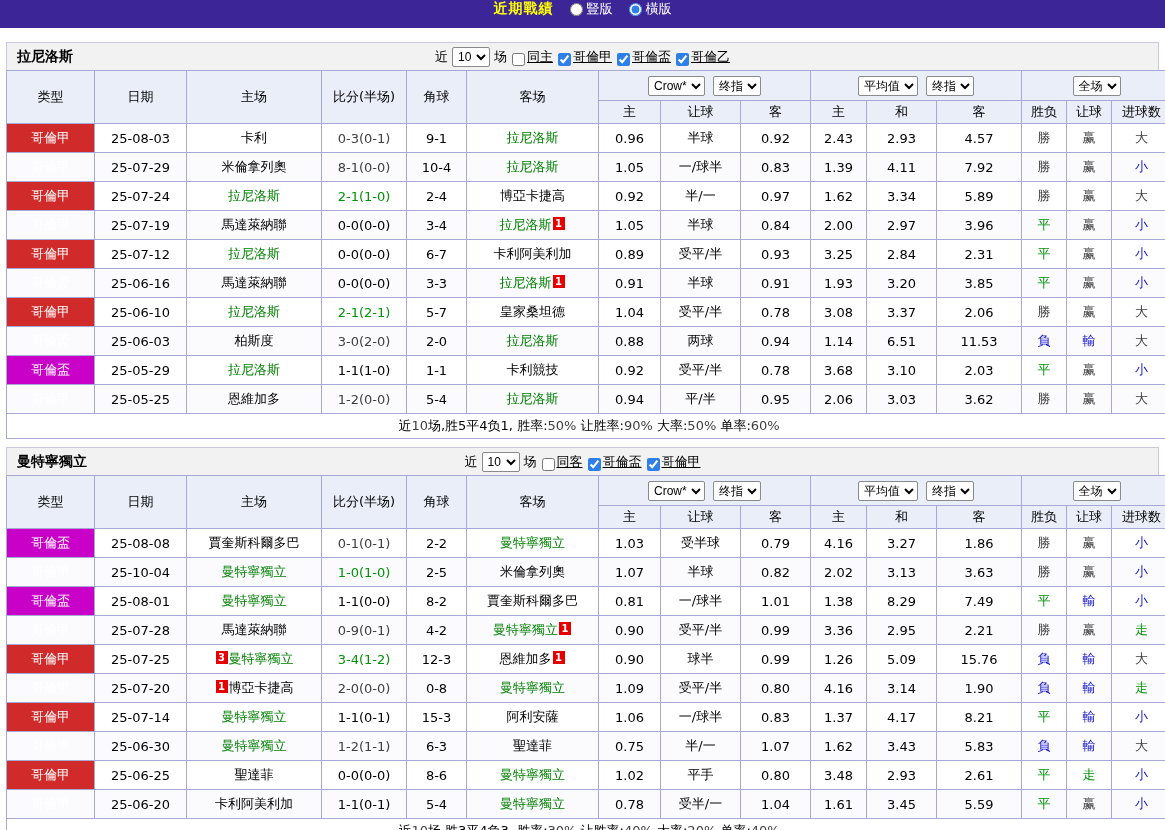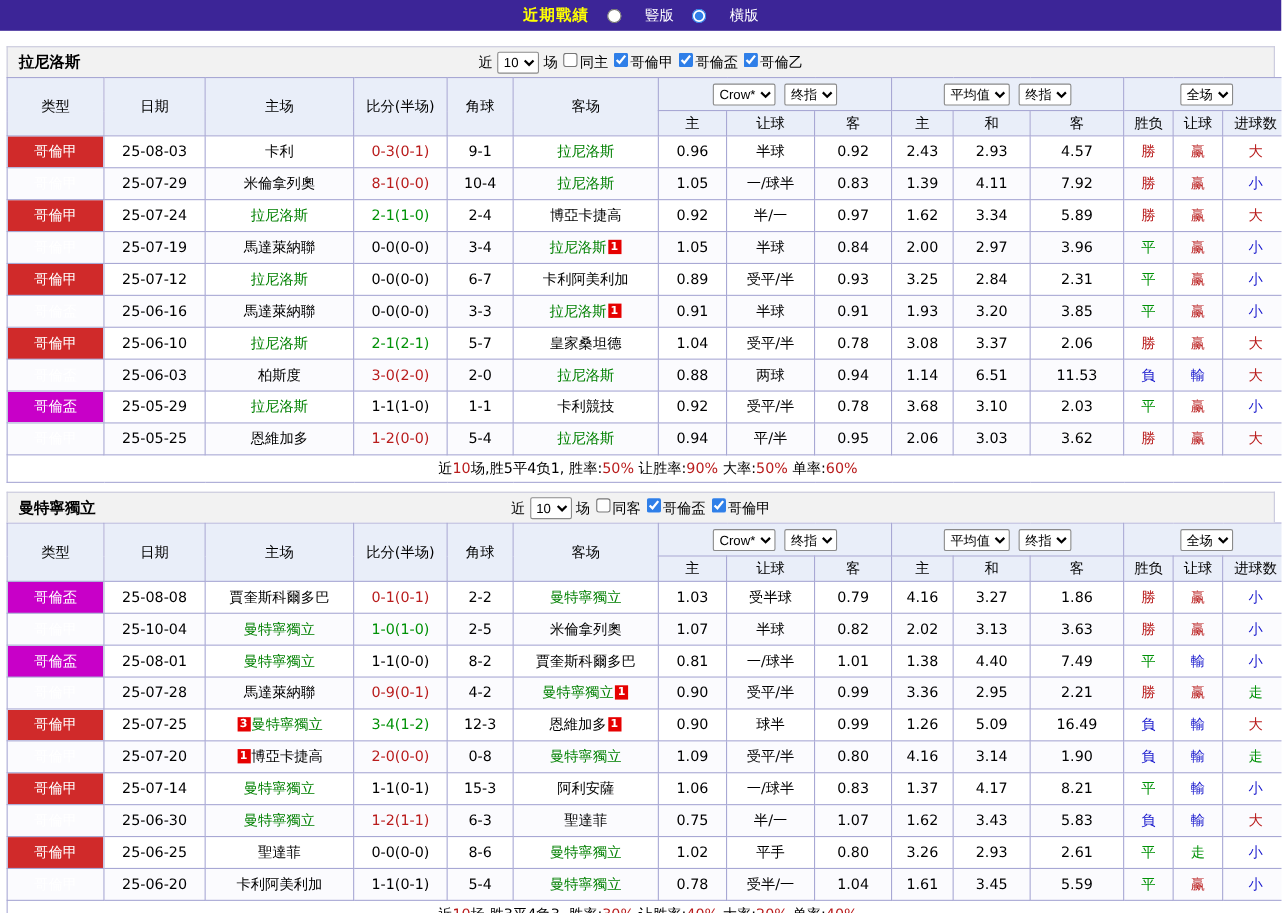--- a/index.html
+++ b/index.html
@@ -5,38 +5,38 @@
   * { box-sizing: border-box; }
   html,body { margin:0; padding:0; }
   body {
     width:1165px; background:#fff; color:#000;
     font-family:"DejaVu Sans","Liberation Sans",sans-serif;
     font-size:13px;
   }
   
   .topbar {
     height:28px; background:#3c2597;
-    display:flex; align-items:center; justify-content:center; gap:16px;
+    display:flex; align-items:flex-start; justify-content:center; gap:16px;
   }
   .topbar .title { color:#ffff00; font-weight:bold; font-size:14px; letter-spacing:1px; }
-  .topbar label { color:#fff; display:flex; align-items:center; gap:22px; font-size:13px; cursor:pointer; }
+  .topbar label { color:#fff; display:flex; align-items:center; gap:4px; font-size:13px; cursor:pointer; }
   .topbar input { margin:0; accent-color:#2f7fe8; }
 
   
   .section { margin:14px 6px 0 6px; }
   .section.second { margin-top:8px; }
 
   .band {
     height:28px; background:#f2f2f2;
     border:1px solid #c9c9dd; border-bottom:none;
     display:flex; align-items:center; position:relative;
   }
   .band .team { position:absolute; left:10px; font-weight:bold; font-size:14px; }
   .band-controls { margin:0 auto; display:flex; align-items:center; gap:4px; font-size:13px; }
-  .band-controls label { display:flex; align-items:flex-start; gap:1px; cursor:pointer; }
+  .band-controls label { display:flex; align-items:flex-end; gap:1px; cursor:pointer;text-decoration:underline; }
   .band-controls input[type="checkbox"] { margin:0 1px; accent-color:#2f7fe8; }
 
   select {
     font-size:12px; height:20px; border:1px solid #8a8a8a;
     background:#fff; border-radius:2px; padding:0 1px;
   }
 
   
   table.grid {
     width:100%; border-collapse:collapse; table-layout:fixed;
@@ -53,21 +53,21 @@
   .grid tbody tr:nth-child(even) td { background:#fbfbfe; }
   .grid tbody td.league { color:#fff; }
   .grid tbody td.lg-red { background:#d02a2a; }
   .grid tbody td.lg-magenta { background:#c800c8; }
   .tname.green { color:#008000; }
   .badge {
     display:inline-block; min-width:12px; height:13px; line-height:13px;
     background:#e60000; color:#fff; font-size:10px; font-weight:bold;
     text-align:center; vertical-align:2px; margin:0 1px;
   }
-  .c-r { color:#b91c1c; }
+  .c-r { color:#404040; }
   .c-g { color:#009207; }
   .c-b { color:#1414cc; }
   .c-k { color:#000000; }
   .grid tfoot td.sum-cell { height:25px; background:#fff; }
 </style>
 </head>
 <body>
 
 <div class="topbar">
   <span class="title">近期戰績</span>
@@ -430,21 +430,21 @@
             <td class="league lg-magenta">哥倫盃</td>
             <td>25-08-01</td>
             <td><span class="tname green">曼特寧獨立</span></td>
             <td><span class="c-k">1-1(0-0)</span></td>
             <td>8-2</td>
             <td><span class="tname">賈奎斯科爾多巴</span></td>
             <td>0.81</td>
             <td>一/球半</td>
             <td>1.01</td>
             <td>1.38</td>
-            <td>4.40</td>
+            <td>8.29</td>
             <td>7.49</td>
             <td><span class="c-g">平</span></td>
             <td><span class="c-b">輸</span></td>
             <td><span class="c-b">小</span></td>
           </tr>
           <tr>
             <td class="league lg-red">哥倫甲</td>
             <td>25-07-28</td>
             <td><span class="tname">馬達萊納聯</span></td>
             <td><span class="c-r">0-9(0-1)</span></td>
@@ -465,21 +465,21 @@
             <td>25-07-25</td>
             <td><span class="badge">3</span><span class="tname green">曼特寧獨立</span></td>
             <td><span class="c-g">3-4(1-2)</span></td>
             <td>12-3</td>
             <td><span class="tname">恩維加多</span><span class="badge">1</span></td>
             <td>0.90</td>
             <td>球半</td>
             <td>0.99</td>
             <td>1.26</td>
             <td>5.09</td>
-            <td>16.49</td>
+            <td>15.76</td>
             <td><span class="c-b">負</span></td>
             <td><span class="c-b">輸</span></td>
             <td><span class="c-r">大</span></td>
           </tr>
           <tr>
             <td class="league lg-red">哥倫甲</td>
             <td>25-07-20</td>
             <td><span class="badge">1</span><span class="tname">博亞卡捷高</span></td>
             <td><span class="c-r">2-0(0-0)</span></td>
             <td>0-8</td>
@@ -531,21 +531,21 @@
           <tr>
             <td class="league lg-red">哥倫甲</td>
             <td>25-06-25</td>
             <td><span class="tname">聖達菲</span></td>
             <td><span class="c-k">0-0(0-0)</span></td>
             <td>8-6</td>
             <td><span class="tname green">曼特寧獨立</span></td>
             <td>1.02</td>
             <td>平手</td>
             <td>0.80</td>
-            <td>3.26</td>
+            <td>3.48</td>
             <td>2.93</td>
             <td>2.61</td>
             <td><span class="c-g">平</span></td>
             <td><span class="c-g">走</span></td>
             <td><span class="c-b">小</span></td>
           </tr>
           <tr>
             <td class="league lg-red">哥倫甲</td>
             <td>25-06-20</td>
             <td><span class="tname">卡利阿美利加</span></td>

